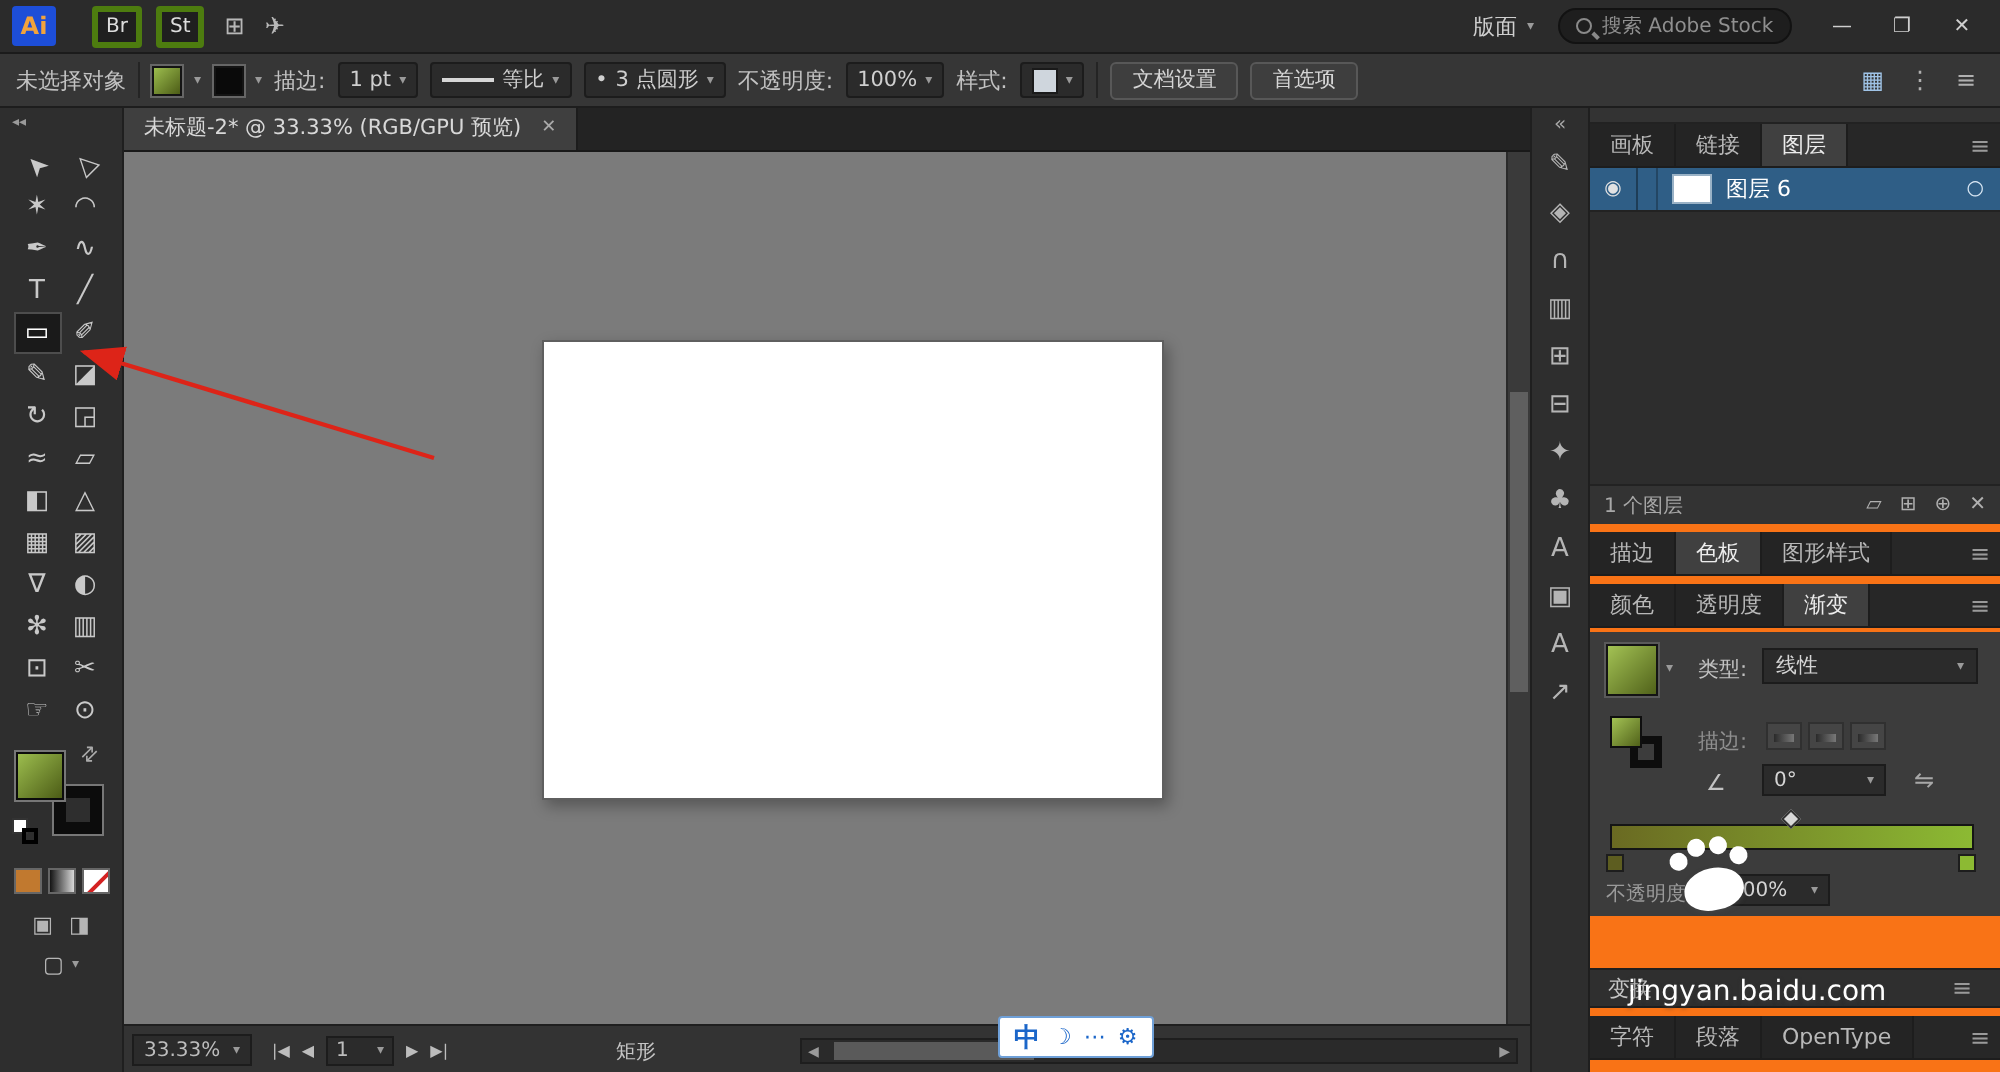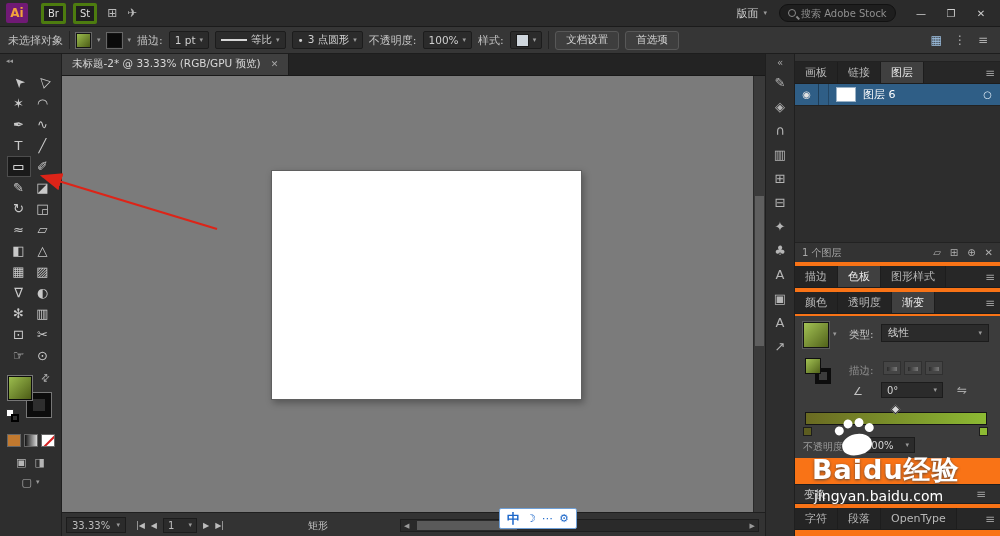--- a/index.html
+++ b/index.html
@@ -5,21 +5,21 @@
   :root{
     --accent-blue:#2f5e86; --olive:#7d9a30; --olive-dark:#4f601d;
     --grad-left:#6a6a22; --grad-right:#8cba33; --canvas-gray:#7b7b7b;
   }
   *{box-sizing:border-box;margin:0;padding:0;user-select:none}
   html,body{width:1000px;height:536px;overflow:hidden}
   body{position:relative;background:#262626;font-family:"DejaVu Sans","Liberation Sans",sans-serif;color:#c8c8c8;white-space:nowrap}
 
   
   .menubar{position:absolute;left:0;top:0;width:1000px;height:27px;background:#2b2b2b;border-bottom:1px solid #1b1b1b;display:flex;align-items:center;padding:0 6px;gap:2px;z-index:10}
-  .ai-logo{width:22px;height:20px;background:#701a75;color:#f2a33c;font-weight:bold;font-size:12px;display:flex;align-items:center;justify-content:center;border-radius:2px;margin-right:6px}
+  .ai-logo{width:22px;height:20px;background:#1d4ed8;color:#f2a33c;font-weight:bold;font-size:12px;display:flex;align-items:center;justify-content:center;border-radius:2px;margin-right:11px}
   .menus{display:flex;height:100%;align-items:center}
   .menu-item{padding:0 6px;font-size:12px;color:#d2d2d2;height:100%;display:flex;align-items:center;cursor:default}
   .qbtn{font-size:10px;color:#ddd;background:#1f1f1f;border:3px solid #4d7c0f;padding:2px 4px;border-radius:2px;margin-left:5px}
   .qicon{font-size:12px;color:#b8b8b8;margin-left:8px}
   .mb-spacer{flex:1}
   .workspace{display:flex;align-items:center;gap:5px;font-size:11px;color:#cfcfcf;margin-right:10px}
   .search{display:flex;align-items:center;background:#1e1e1e;border:1px solid #121212;border-radius:10px;height:18px;padding:0 8px;gap:5px;margin-right:10px}
   .search-glyph{width:8px;height:8px;border:1.5px solid #8a8a8a;border-radius:50%;position:relative}
   .search-glyph::after{content:"";position:absolute;left:7px;top:7px;width:4px;height:1.5px;background:#8a8a8a;transform:rotate(45deg)}
   .search input{background:transparent;border:none;outline:none;color:#bbb;font-size:10px;width:86px;font-family:inherit}
@@ -512,21 +512,20 @@
   <span class="lang">中</span>
   <span class="iic">☽</span>
   <span class="iic">⋯</span>
   <span class="iic">⚙</span>
 </div>
 
 <div class="watermark">
   <div class="paw">
       <span class="toes"></span>
     </div>
-  <div class="wm-text"><span>Baidu</span><span>经验</span></div>
   <div class="wm-url">jingyan.baidu.com</div>
 </div>
 
 <svg class="annot" width="1000" height="536" viewBox="0 0 1000 536">
   <defs>
     <marker id="ah" markerWidth="11" markerHeight="9" refX="9" refY="4" orient="auto">
       <path d="M0,0 L10,4 L0,8 z" fill="#dd2418"></path>
     </marker>
   </defs>
   <line x1="217" y1="229" x2="42" y2="176" stroke="#dd2418" stroke-width="2.2" marker-end="url(#ah)"></line>

